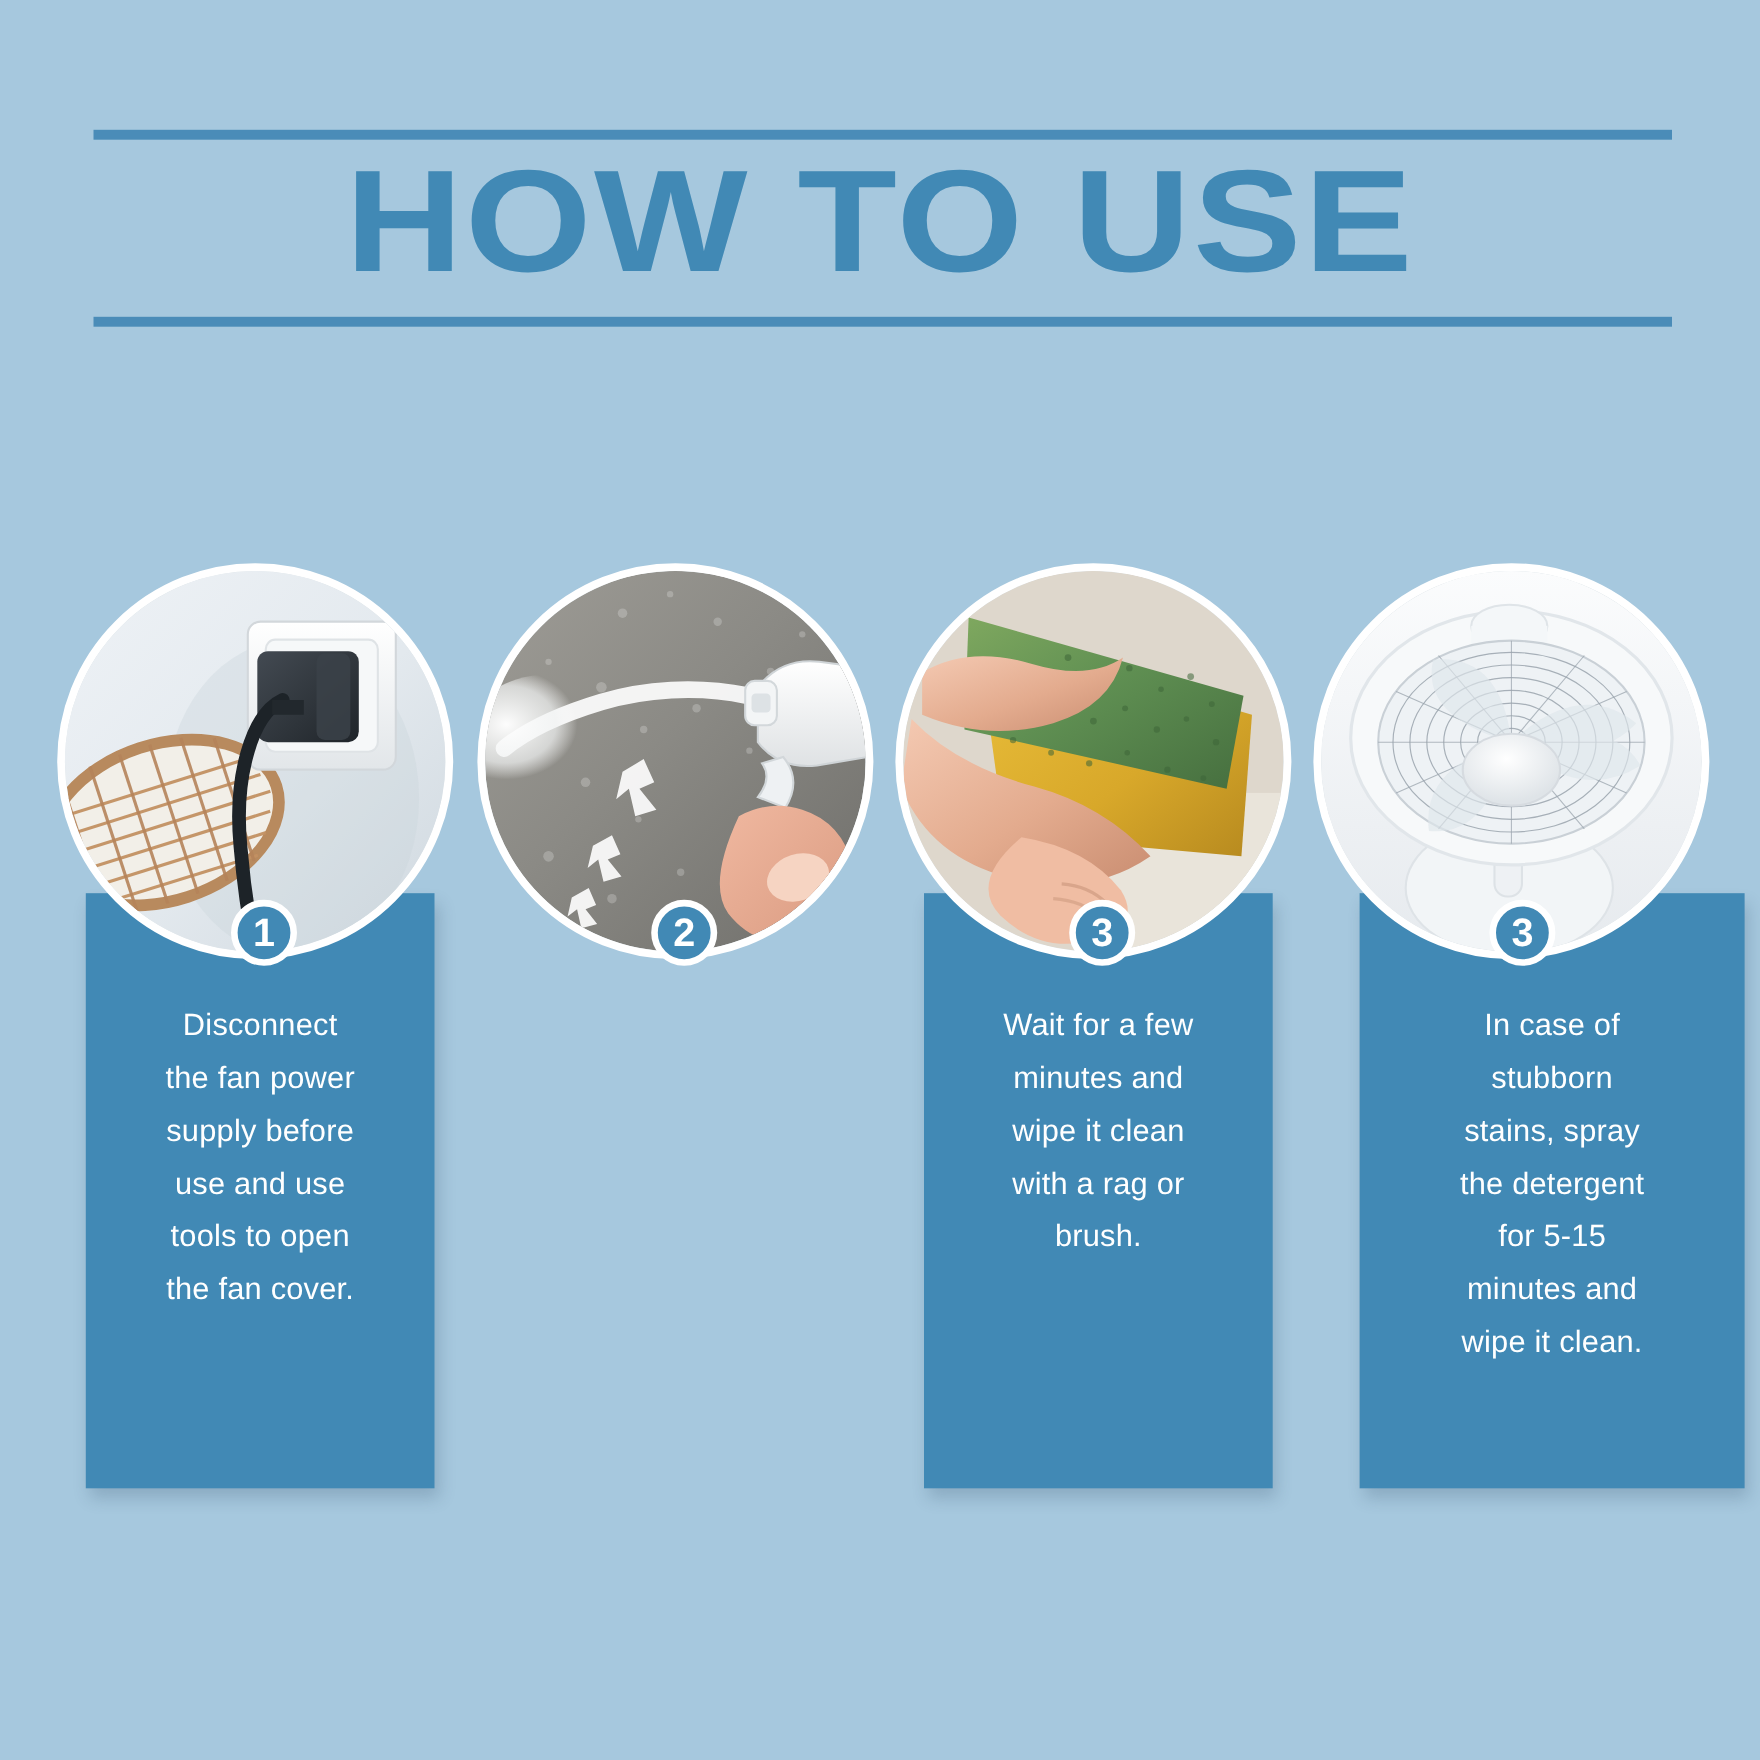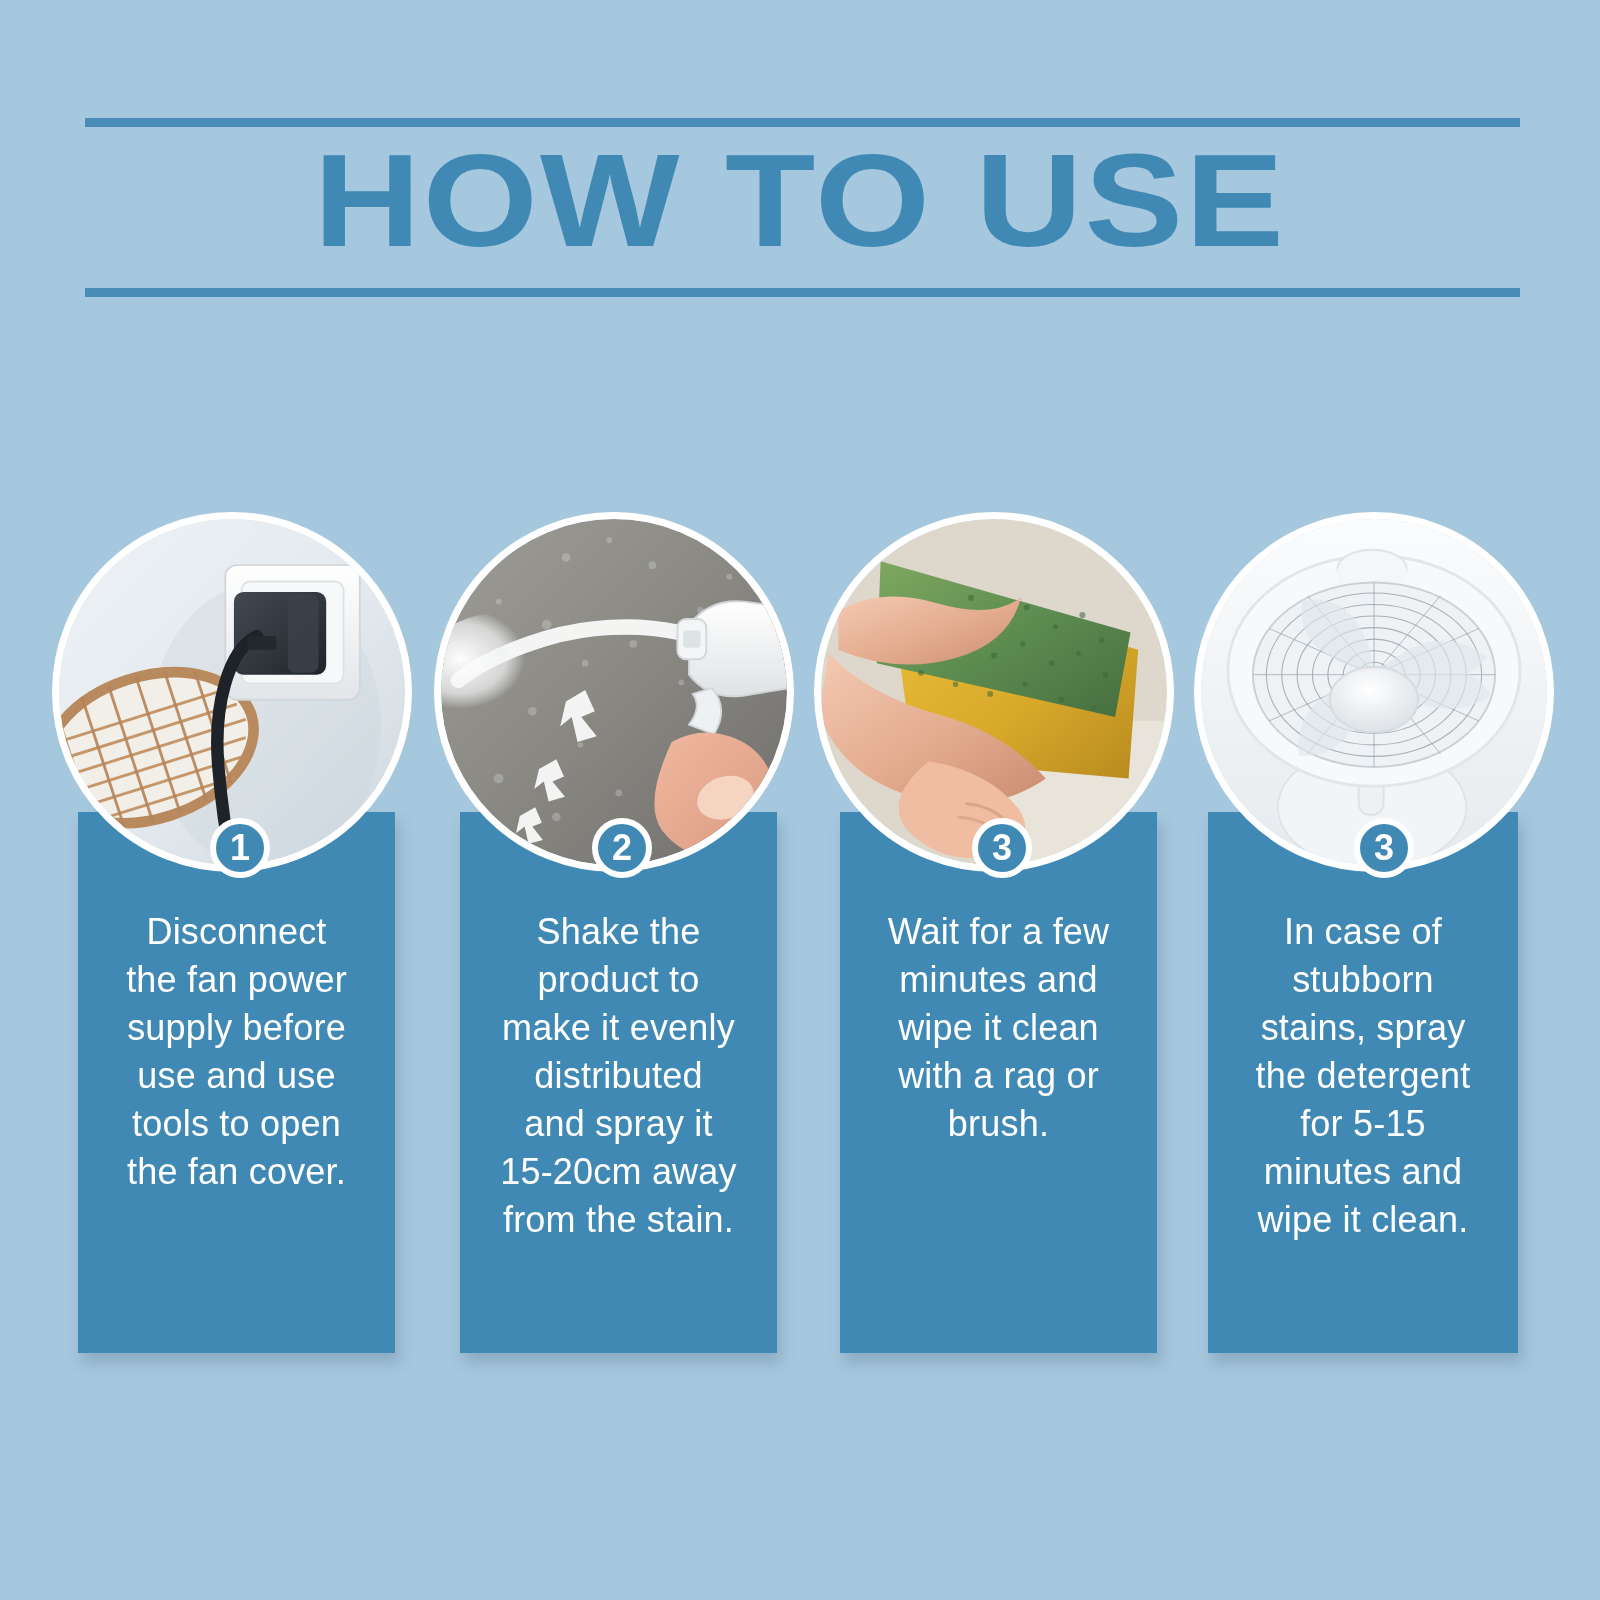--- a/index.html
+++ b/index.html
@@ -51,28 +51,28 @@
   .step-4{left:1180px;}
 
   
   .panel{
     position:absolute;
     left:40px;top:812px;
     width:317px;height:541px;
     background:#4189b5;
     box-shadow:4px 10px 14px rgba(40,70,95,.22);
   }
-  .step-4 .panel{left:28px;width:310px;}
+  .step-4 .panel{left:56px;width:350px;}
 
   .panel-text{
     position:absolute;
     left:8px;right:8px;
     top:96px;
     color:#ffffff;
-    font-size:36px;
+    font-size:28px;
     line-height:48px;
     text-align:center;
     font-weight:normal;
     letter-spacing:.2px;
     white-space:pre-line;
   }
 
   
   .photo{
     position:absolute;
@@ -182,29 +182,20 @@
           <path d="M206 122 C176 136 160 196 166 260 C170 308 176 340 180 360" stroke="#1d2328" stroke-width="13" fill="none" stroke-linecap="round"></path>
           <path d="M196 122 h30 v14 h-30 z" fill="#22282d"></path>
         </svg>
       </div>
     </div>
 
     <div class="badge">1</div>
   </div>
 
   <div class="step step-2">
-    <div class="panel">
-      <div class="panel-text">Shake the
-product to
-make it evenly
-distributed
-and spray it
-15-20cm away
-from the stain.</div>
-    </div>
 
     <div class="photo">
       <div class="photo-inner">
         <svg viewBox="0 0 360 360" preserveAspectRatio="xMidYMid slice" aria-hidden="true">
           <defs>
             <linearGradient id="wetg" x1="0" y1="0" x2="1" y2="1">
               <stop offset="0%" stop-color="#9e9c96"></stop>
               <stop offset="45%" stop-color="#8b8a85"></stop>
               <stop offset="100%" stop-color="#6f6e6a"></stop>
             </linearGradient>

